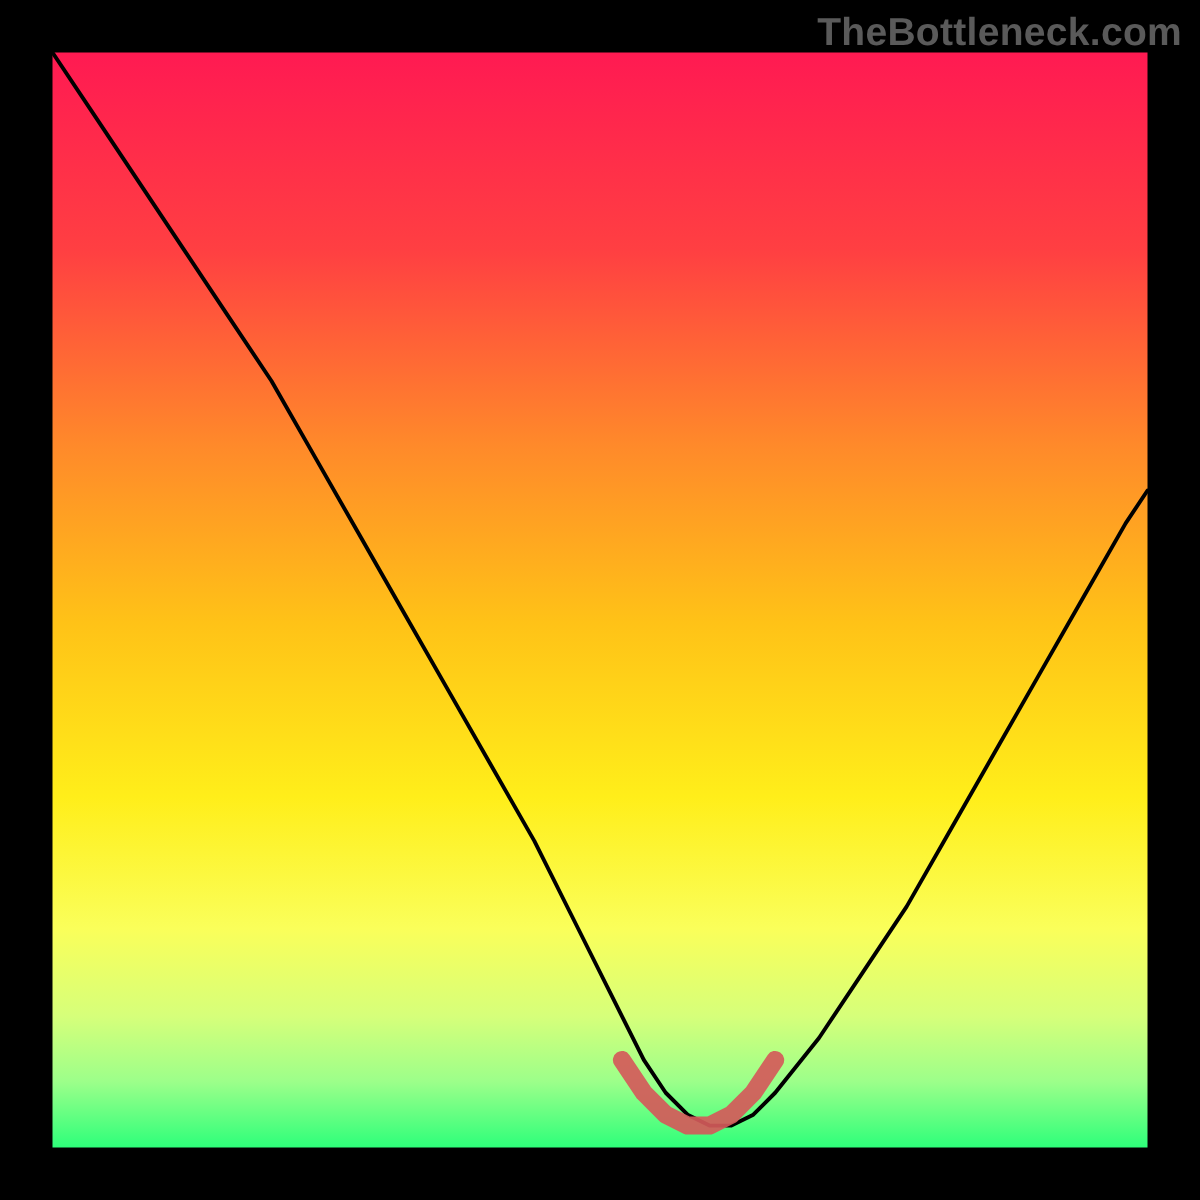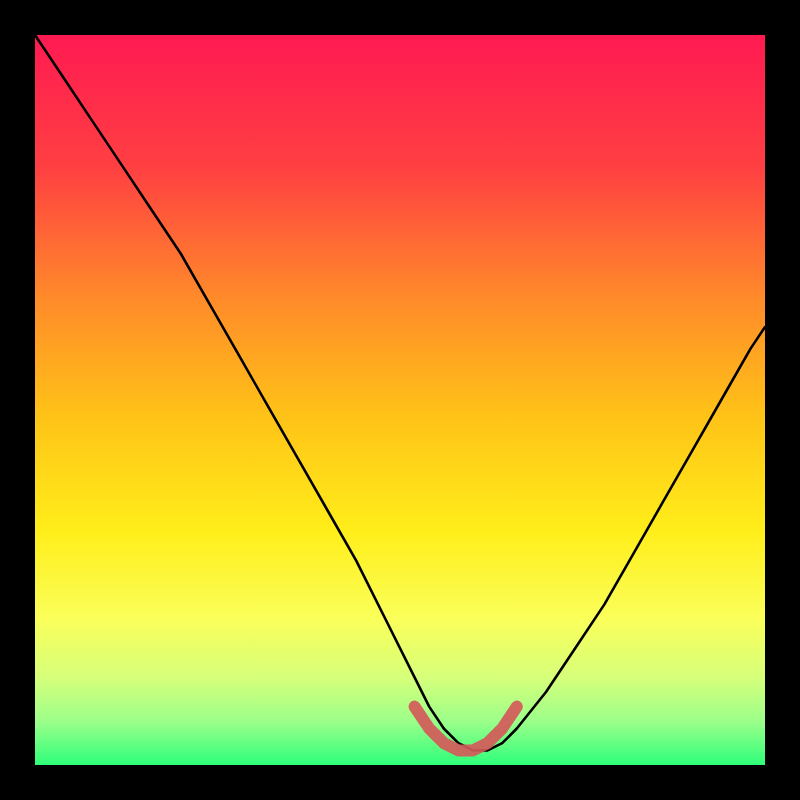--- a/index.html
+++ b/index.html
@@ -29,20 +29,21 @@
   }
   svg {
     display: block;
   }
 </style>
 </head>
 <body>
 
 <div class="frame">
 
+  <div class="watermark">TheBottleneck.com</div>
 
   <svg id="chart-svg" width="800" height="800" viewBox="0 0 800 800">
     <defs>
       <linearGradient id="bg-grad" x1="0" y1="0" x2="0" y2="1">
           <stop offset="0%" stop-color="#ff1a52"></stop>
           <stop offset="18%" stop-color="#ff3f42"></stop>
           <stop offset="36%" stop-color="#ff8a2a"></stop>
           <stop offset="52%" stop-color="#ffc217"></stop>
           <stop offset="68%" stop-color="#ffee1a"></stop>
           <stop offset="80%" stop-color="#faff5a"></stop>

